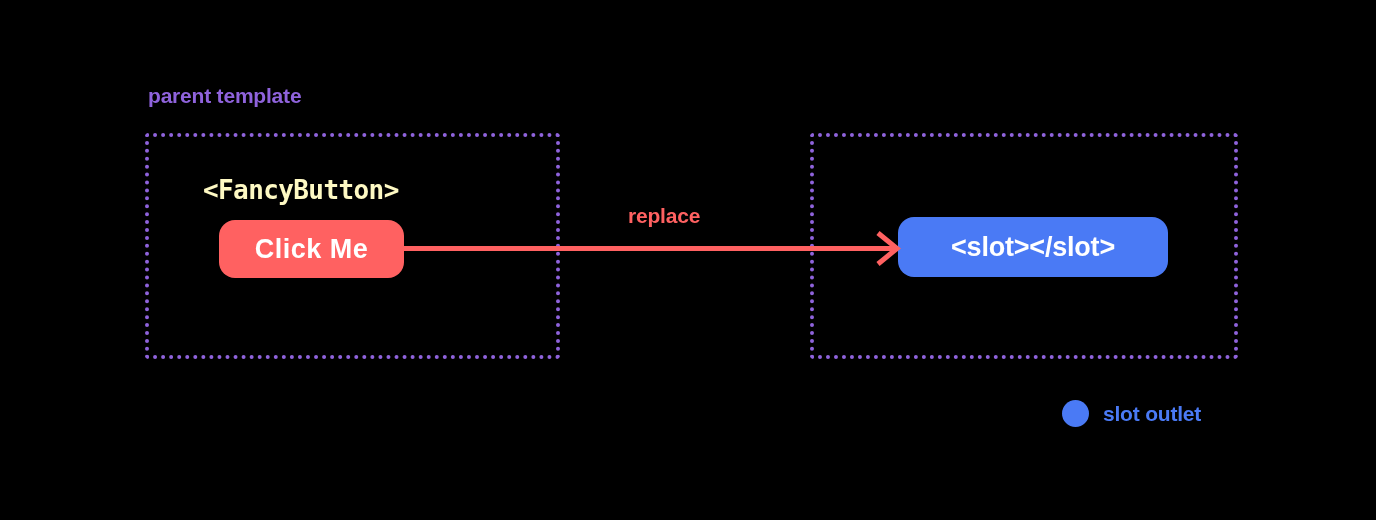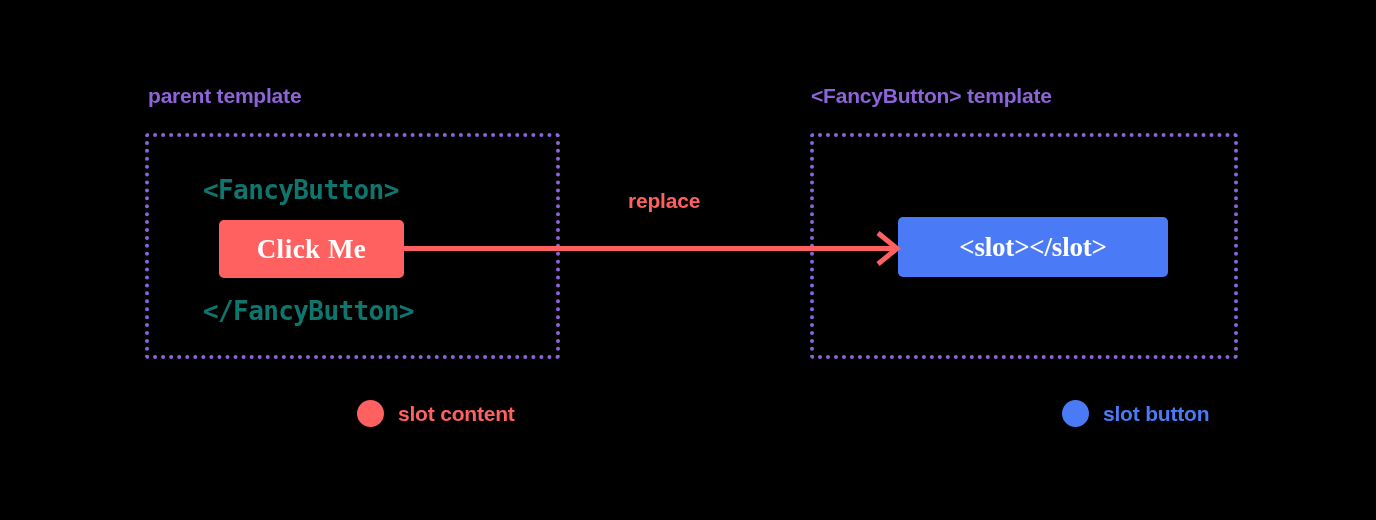--- a/index.html
+++ b/index.html
@@ -44,37 +44,37 @@
   #panel-parent { left: 145px; top: 133px; width: 415px; height: 226px; }
   #panel-fancy  { left: 810px; top: 133px; width: 428px; height: 226px; }
 
   
   .code-tag {
     position: absolute;
     font-family: "DejaVu Sans Mono", "Liberation Mono", monospace;
     font-weight: bold;
     font-size: 26px;
     letter-spacing: -0.6px;
-    color: #0f766e;
+    color: #fef9c3;
     white-space: nowrap;
   }
   #tag-open-fancy   { left: 203px; top: 175px; }
   #tag-close-fancy  { left: 203px; top: 296px; }
   #tag-open-button  { left: 898px; top: 175px; }
   #tag-close-button { left: 898px; top: 296px; }
 
   
   .chip {
     position: absolute;
     display: flex;
     align-items: center;
     justify-content: center;
-    border-radius: 5px;
+    border-radius: 16px;
     box-sizing: border-box;
-    font-family: Liberation Serif, serif;
+    font-family: Liberation Sans, sans-serif;
     font-weight: bold;
     color: #ffffff;
     white-space: nowrap;
   }
   #chip-click-me {
     left: 219px; top: 220px; width: 185px; height: 58px;
     background: #ff6161;
     font-size: 27px;
     letter-spacing: 0.5px;
   }
@@ -90,21 +90,21 @@
     position: absolute;
     left: 400px;
     top: 224px;
     width: 504px;
     height: 50px;
     overflow: visible;
   }
   #label-replace {
     position: absolute;
     left: 628px;
-    top: 189px;
+    top: 204px;
     font-family: "Liberation Sans", sans-serif;
     font-weight: bold;
     font-size: 21px;
     letter-spacing: -0.2px;
     color: #ff6161;
     white-space: nowrap;
   }
 
   
   .legend-item {
@@ -140,40 +140,34 @@
 <div class="stage">
 
   <div class="panel-heading" id="heading-parent">parent template</div>
 
   <div class="panel-box" id="panel-parent"></div>
 
   <div class="code-tag" id="tag-open-fancy">&lt;FancyButton&gt;</div>
 
   <div class="chip" id="chip-click-me">Click Me</div>
 
-  <div class="code-tag" id="tag-close-fancy">&lt;/FancyButton&gt;</div>
 
-  <div class="panel-heading" id="heading-fancy">&lt;FancyButton&gt; template</div>
 
   <div class="panel-box" id="panel-fancy"></div>
 
 
   <div class="chip" id="chip-slot">&lt;slot&gt;&lt;/slot&gt;</div>
 
 
   <div id="label-replace">replace</div>
 
   <svg id="arrow-replace" viewBox="0 0 504 50">
     <line x1="4" y1="24.5" x2="494" y2="24.5" stroke="#ff6161" stroke-width="5" stroke-linecap="butt"></line>
     <polyline points="478,9 497,24.5 478,40" fill="none" stroke="#ff6161" stroke-width="5" stroke-linejoin="miter" stroke-linecap="butt"></polyline>
   </svg>
 
-  <div class="legend-item" id="legend-slot-content">
-    <span class="legend-dot"></span>
-    <span class="legend-label">slot content</span>
-  </div>
 
   <div class="legend-item" id="legend-slot-outlet">
     <span class="legend-dot"></span>
-    <span class="legend-label">slot button</span>
+    <span class="legend-label">slot outlet</span>
   </div>
 
 </div>
 
 </body></html>

